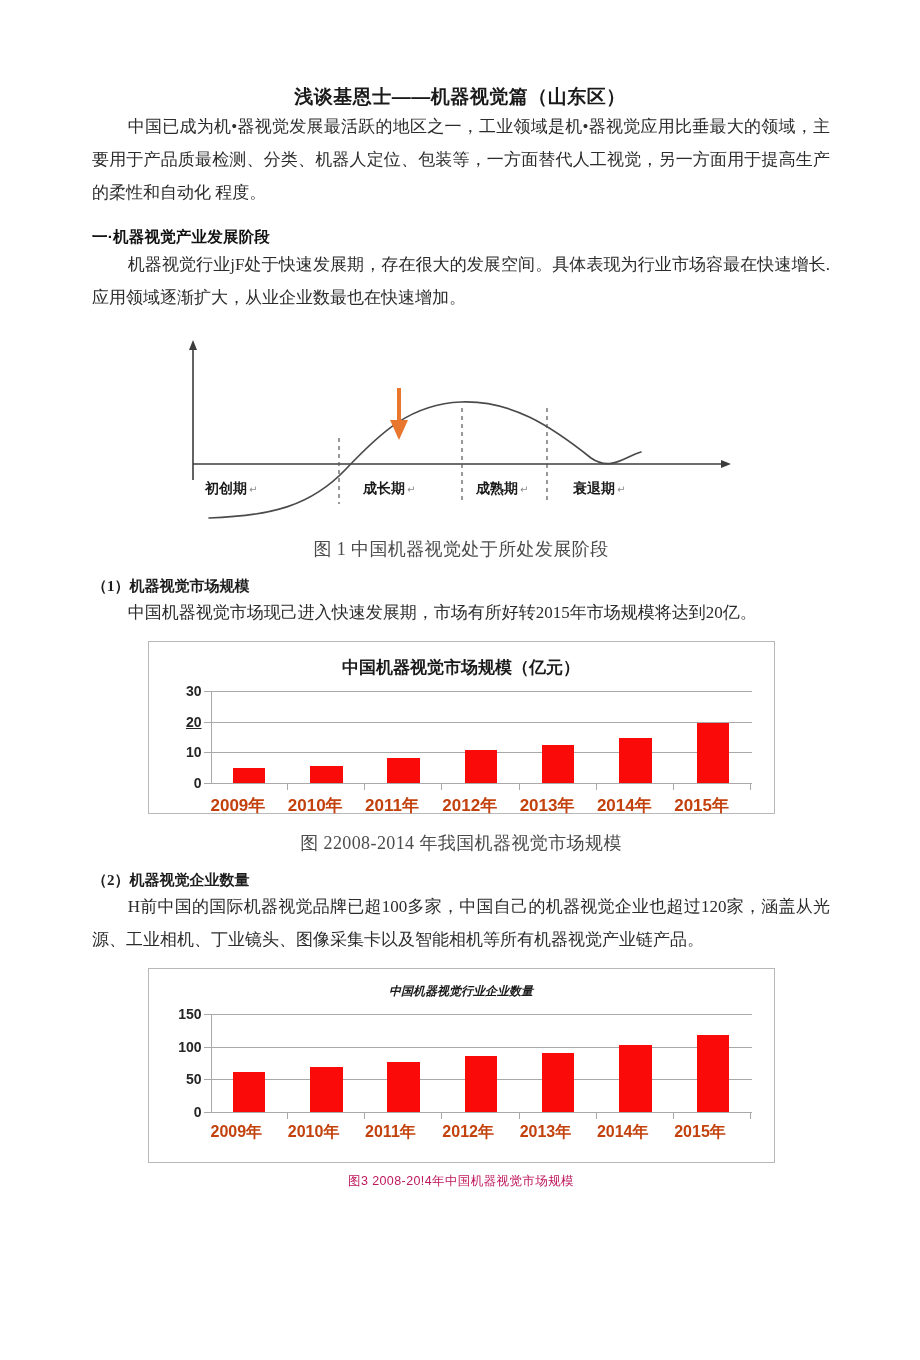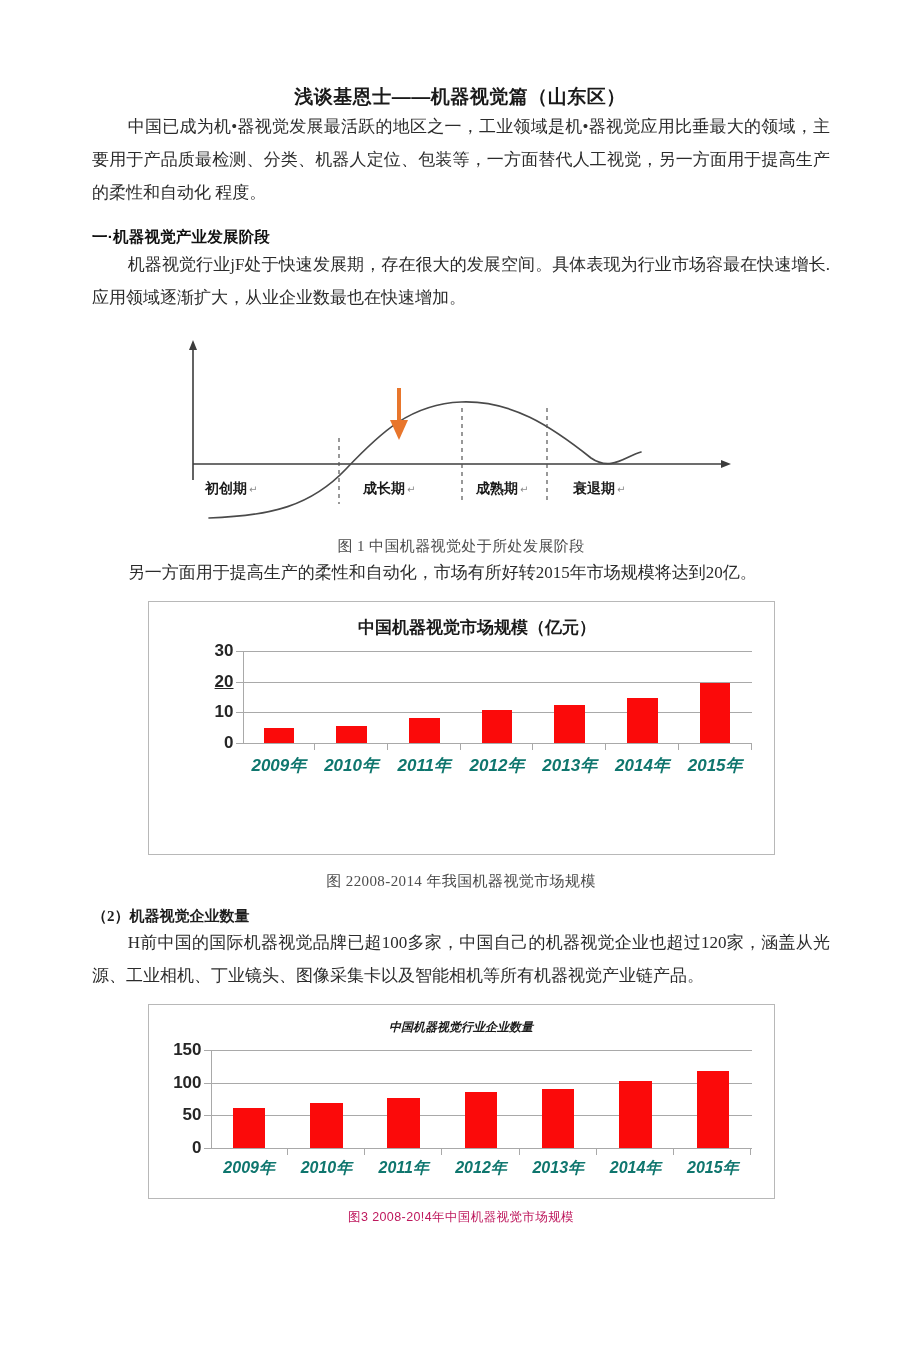--- a/index.html
+++ b/index.html
@@ -55,21 +55,21 @@
     letter-spacing: 0.2px;
   }
   h3.sub-head {
     font-size: 15px;
     font-weight: bold;
     margin: 16px 0 0 0;
     color: #1d1d1d;
   }
   .figure-caption {
     text-align: center;
-    font-size: 15px;
+    font-size: 18px;
     color: #4c4c4c;
     margin: 7px 0 0 0;
     letter-spacing: 0.4px;
   }
   .figure-caption.sans {
     font-family: "Liberation Sans", "DejaVu Sans", sans-serif;
     font-size: 12.5px;
     color: #be185d;
     text-align: center;
   }
@@ -114,21 +114,21 @@
     position: relative;
     box-sizing: border-box;
   }
   .ytick {
     position: absolute;
     right: 100%;
     transform: translateY(-50%);
     margin-right: 9px;
     font-family: "Liberation Sans", "DejaVu Sans", sans-serif;
     font-weight: bold;
-    font-size: 17px;
+    font-size: 14px;
     color: #262626;
     white-space: nowrap;
   }
   .gridline {
     position: absolute;
     left: 0;
     right: 0;
     height: 1px;
     background: #a9a9a9;
   }
@@ -184,25 +184,24 @@
     height: 7px;
     background: #a9a9a9;
   }
   .xlabels {
     position: absolute;
     left: 0; right: 0;
     display: flex;
   }
   .xlabel {
     flex: 1 1 0;
-    text-align: center;
-    font-family: "Liberation Sans", "DejaVu Sans", sans-serif;
-    font-weight: bold;
-    color: #0f766e;
-    font-style: italic;
+    text-align: left;
+    font-family: "Liberation Sans", "DejaVu Sans", sans-serif;
+    font-weight: bold;
+    color: #c2410c;
   }
   .xlabel.big { font-size: 17px; }
   .xlabel.small { font-size: 16px; }
 </style>
 </head>
 <body>
 
 <div class="page">
 
   <h1 class="doc-title">浅谈基恩士——机器视觉篇（山东区）</h1>
@@ -239,24 +238,25 @@
         <text class="pilcrow" x="236" y="163">↵</text>
         <text class="stage-label" x="305" y="163">成熟期</text>
         <text class="pilcrow" x="349" y="163">↵</text>
         <text class="stage-label" x="402" y="163">衰退期</text>
         <text class="pilcrow" x="446" y="163">↵</text>
       </svg>
     </div>
 
     <p class="figure-caption">图 1  中国机器视觉处于所处发展阶段</p>
 
-
-    <p class="para indent">另一方面用于提高生产的柔性和自动化，市场有所好转2015年市场规模将达到20亿。</p>
-
-    <div class="chart-box" style="width:627px;height:254px;padding-left:32px;">
+    <h3 class="sub-head">（1）机器视觉市场规模</h3>
+
+    <p class="para indent">中国机器视觉市场现己进入快速发展期，市场有所好转2015年市场规模将达到20亿。</p>
+
+    <div class="chart-box" style="width:627px;height:173px;">
       <div class="chart-title big">中国机器视觉市场规模（亿元）</div>
       <div class="plot" style="margin:12px 22px 0 62px;height:92px;">
         <div class="yaxis-line"></div>
 
         <div class="gridline" style="top:0%;"></div>
         <div class="gridline" style="top:33.33%;"></div>
         <div class="gridline" style="top:66.66%;"></div>
         <div class="gridline" style="top:100%;"></div>
 
         <div class="tickmark" style="top:0%;"></div>

